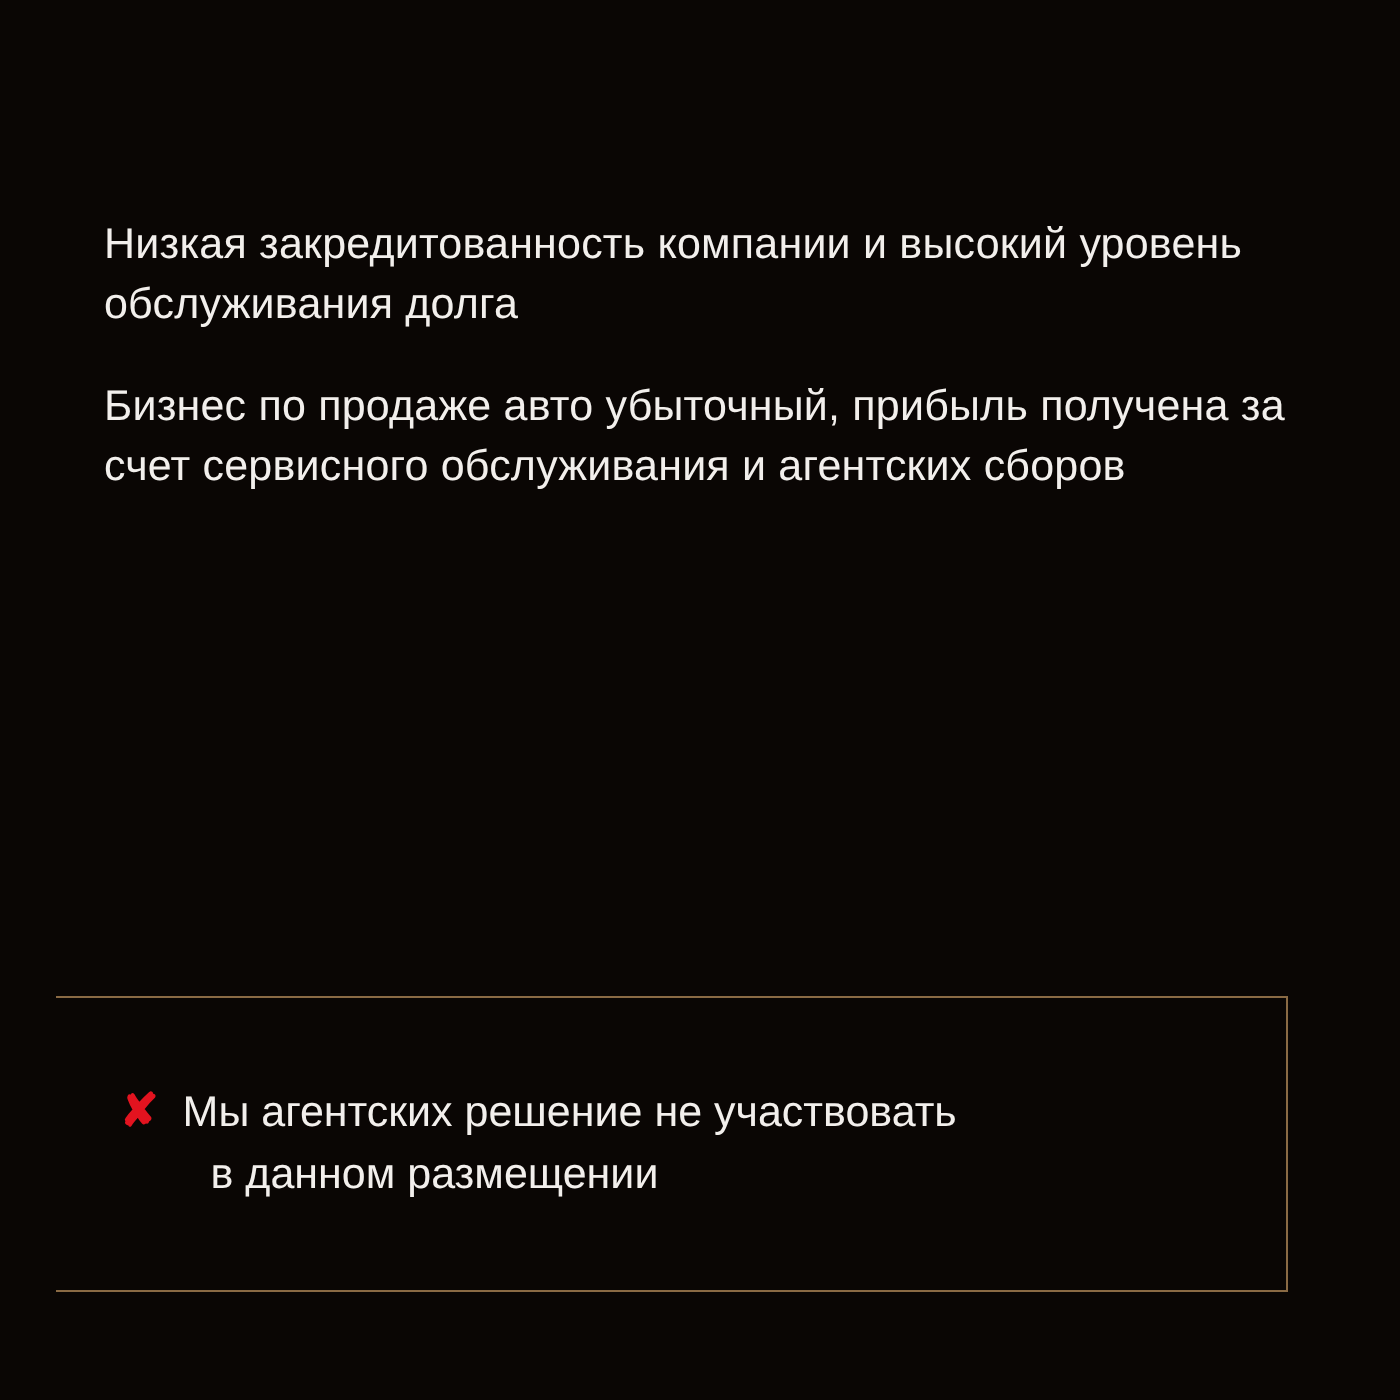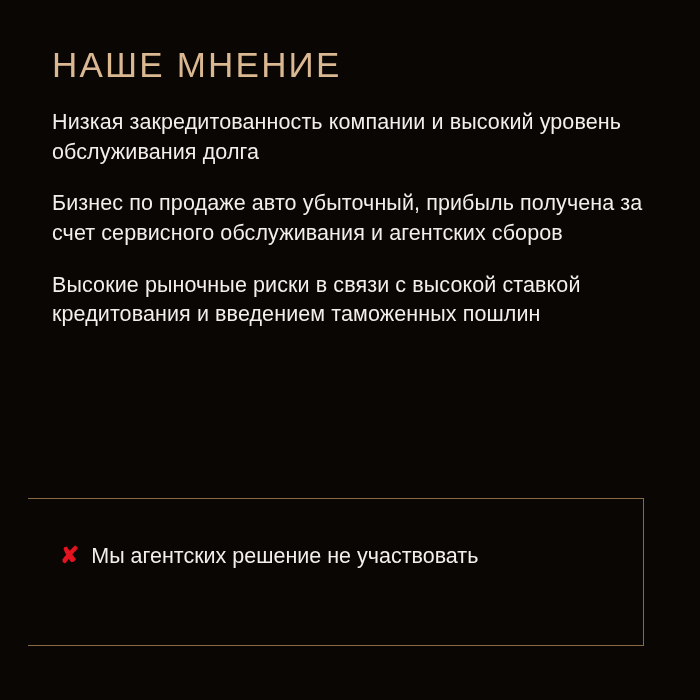--- a/index.html
+++ b/index.html
@@ -81,30 +81,29 @@
   .conclusion-text .l2 {
     display: block;
     padding-left: 14px;
   }
 </style>
 </head>
 <body>
 
 <div class="slide">
 
-  <div class="title">НАШЕ МНЕНИЕ</div>
 
   <div class="points">
     <div class="point">Низкая закредитованность компании и высокий уровень обслуживания долга</div>
     <div class="point">Бизнес по продаже авто убыточный, прибыль получена за счет сервисного обслуживания и агентских сборов</div>
-    <div class="point">Высокие рыночные риски в связи с высокой ставкой кредитования и введением таможенных пошлин</div>
   </div>
 
   <div class="conclusion-box">
     <div class="conclusion-inner">
       <span class="cross-icon">✘</span>
       <span class="conclusion-text">
         <span>Мы агентских решение не участвовать</span>
+        <span class="l2">в данном размещении</span>
       </span>
     </div>
   </div>
 
 </div>
 
 </body></html>

